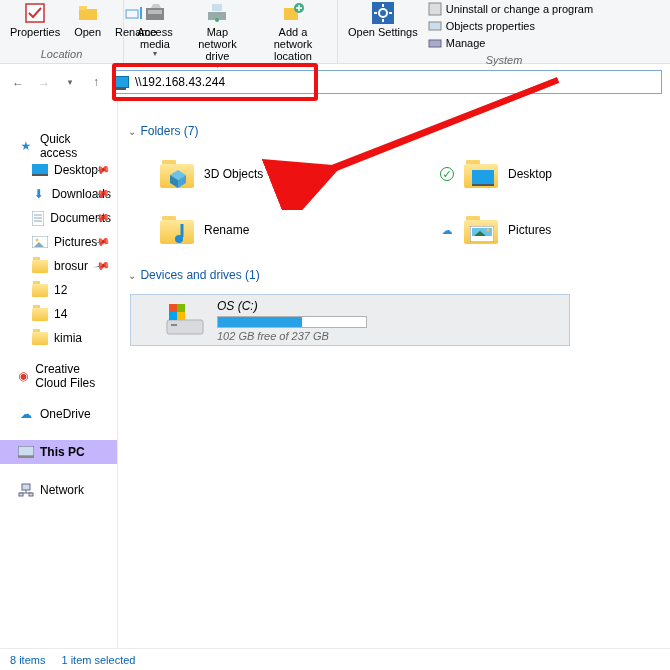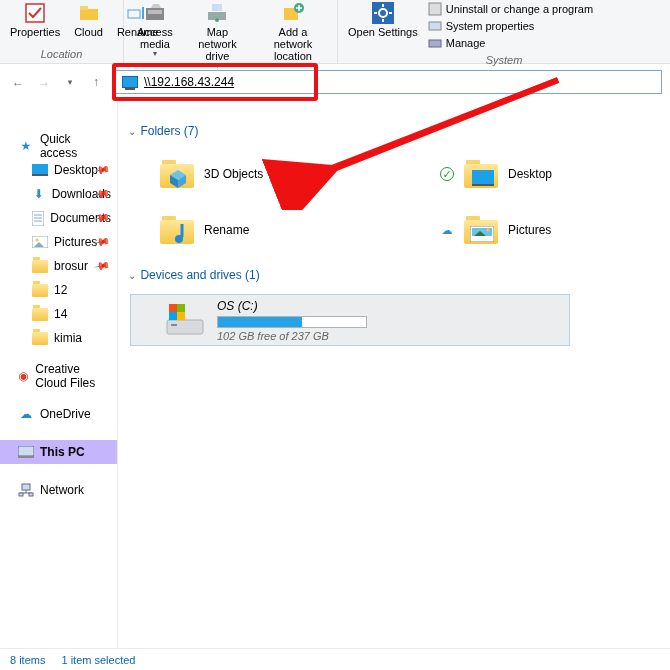--- a/index.html
+++ b/index.html
@@ -13,21 +13,21 @@
   .ribbon-item .ic { width: 22px; height: 22px; margin-bottom: 2px; display: flex; align-items: center; justify-content: center; }
   .ribbon-group-label { text-align: center; font-size: 11px; color: #666; padding: 2px 0 3px 0; font-style: italic; }
   .sys-right { display: flex; flex-direction: column; justify-content: flex-start; gap: 3px; padding: 2px 6px; font-size: 11px; }
   .sys-line { display: flex; align-items: center; gap: 4px; cursor: pointer; }
   .sys-line .smic { width: 14px; height: 14px; display: flex; align-items: center; justify-content: center; }
 
   
   .nav-row { display: flex; align-items: center; height: 36px; padding: 0 8px; gap: 6px; }
   .nav-btn { width: 20px; height: 20px; display: flex; align-items: center; justify-content: center; color: #666; cursor: pointer; }
   .addr-wrap { position: relative; flex: 1; }
-  .addr-box { display: flex; align-items: center; height: 24px; border: 1px solid #7aa7d4; background: #fff; padding: 0 9px; gap: 6px; font-size: 12px; text-decoration: underline; }
+  .addr-box { display: flex; align-items: center; height: 24px; border: 1px solid #7aa7d4; background: #fff; padding: 0 0; gap: 6px; font-size: 12px; }
   .addr-icon { width: 16px; height: 12px; background: #1ea0e6; border: 1px solid #0a6ea0; position: relative; }
   .addr-icon::after { content: ""; position: absolute; left: 2px; right: 2px; bottom: -3px; height: 3px; background: #555; }
   .addr-highlight { position: absolute; top: -7px; left: 0; width: 206px; height: 38px; border: 4px solid #e11; border-radius: 3px; pointer-events: none; }
 
   
   .main { display: flex; height: calc(670px - 64px - 36px - 22px); }
   .sidebar { width: 158px; border-right: 1px solid #eaeaea; padding-top: 34px; overflow: hidden; }
   .side-item { display: flex; align-items: center; height: 24px; padding: 0 6px 0 18px; gap: 6px; cursor: pointer; position: relative; }
   .side-item.sub { padding-left: 32px; }
   .side-item.selected { background: #c4b5fd; }
@@ -82,21 +82,21 @@
         </span>
         <span>Properties</span>
       </div>
       <div class="ribbon-item">
         <span class="ic">
           <svg width="20" height="16">
               <rect x="1" y="4" width="18" height="11" fill="#f7c645"></rect>
               <rect x="1" y="1" width="8" height="4" fill="#f7d36a"></rect>
             </svg>
         </span>
-        <span>Cloud</span>
+        <span>Open</span>
       </div>
       <div class="ribbon-item">
         <span class="ic">
           <svg width="22" height="14">
               <rect x="1" y="4" width="12" height="8" fill="none" stroke="#4aa3df"></rect>
               <rect x="15" y="1" width="2" height="12" fill="#4aa3df"></rect>
             </svg>
         </span>
         <span>Rename</span>
       </div>
@@ -167,21 +167,21 @@
               </svg>
             </span>
           <span>Uninstall or change a program</span>
         </div>
         <div class="sys-line">
           <span class="smic">
               <svg width="14" height="14">
                 <rect x="1" y="3" width="12" height="8" fill="#cde" stroke="#888"></rect>
               </svg>
             </span>
-          <span>System properties</span>
+          <span>Objects properties</span>
         </div>
         <div class="sys-line">
           <span class="smic">
               <svg width="14" height="14">
                 <rect x="1" y="4" width="12" height="7" fill="#aac" stroke="#668"></rect>
               </svg>
             </span>
           <span>Manage</span>
         </div>
       </div>

